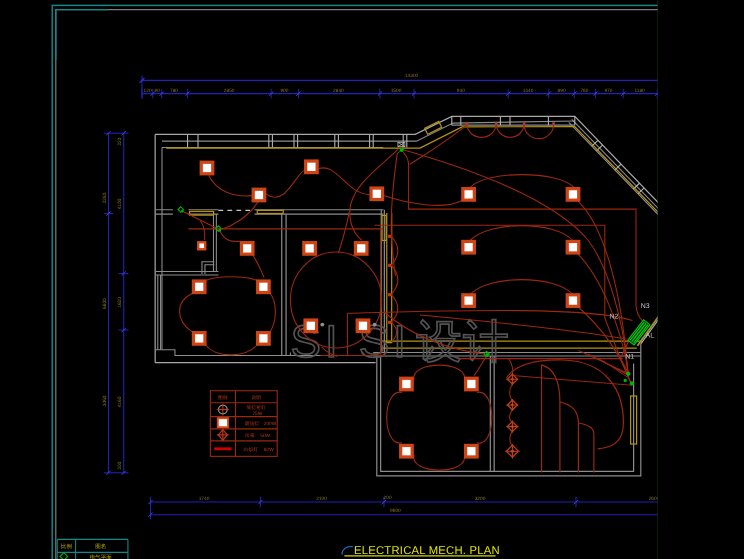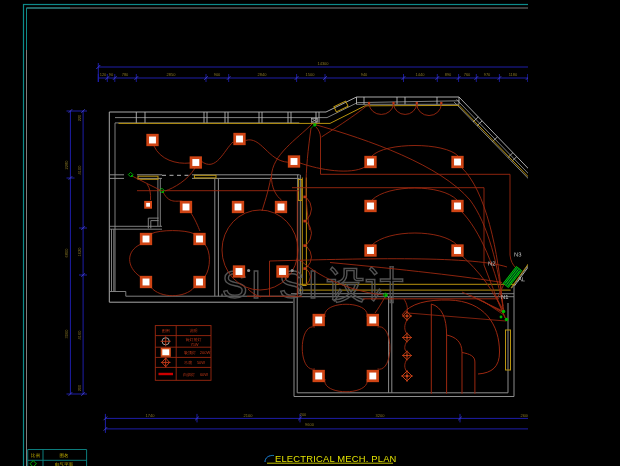--- a/index.html
+++ b/index.html
@@ -1,17 +1,17 @@
 <!DOCTYPE html>
 <html><head>
 <meta charset="utf-8">
 <style>
   html,body{margin:0;padding:0;background:#000;}
   #page{position:relative;width:528px;height:466px;background:#15803d;overflow:hidden;
-        font-family:"Liberation Sans", sans-serif;}
+        font-family:"Liberation Sans", sans-serif;margin-left:20px;}
   svg{position:absolute;left:0;top:0;}
   text{font-family:"Liberation Sans", sans-serif;-webkit-font-smoothing:antialiased;}
 </style>
 </head>
 <body>
 <div id="page">
 <svg width="620" height="466" viewBox="0 0 620 466">
 
 <rect x="0" y="0" width="620" height="466" fill="#000000"></rect>
 

